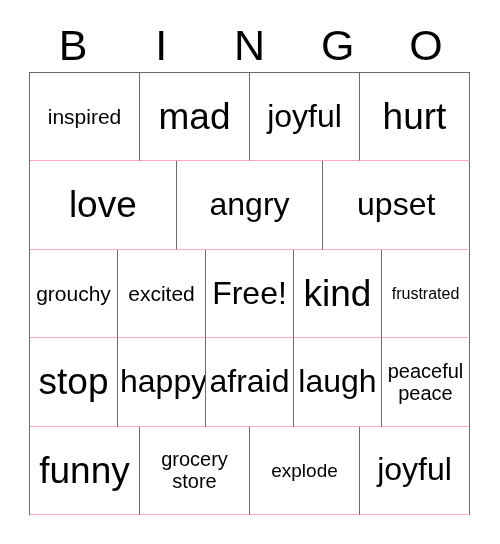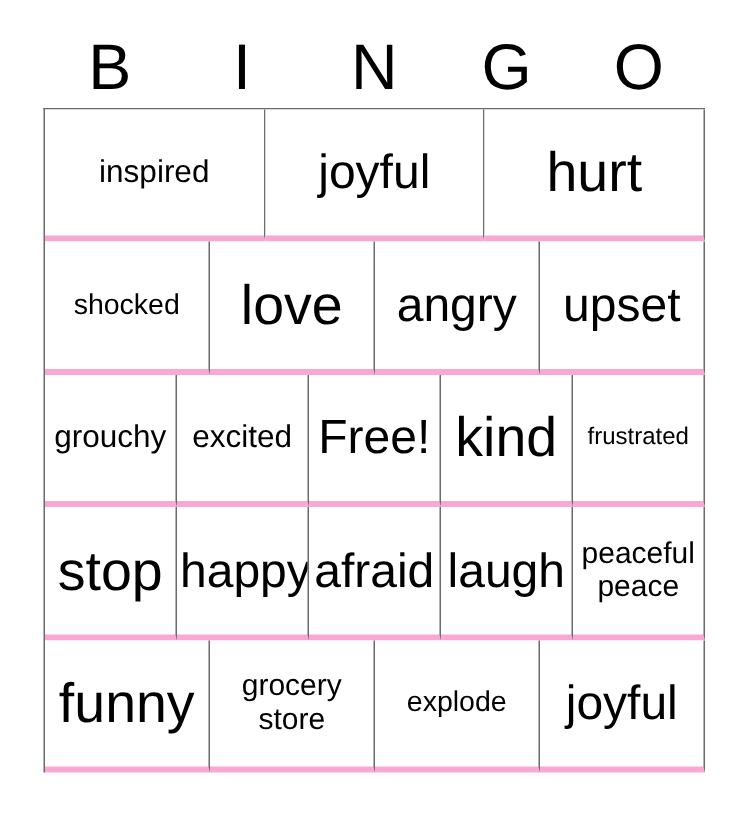--- a/index.html
+++ b/index.html
@@ -60,21 +60,21 @@
   .grid-row {
     flex: 1 1 0;
     display: flex;
     min-height: 0;
   }
   .cell {
     flex: 1 1 0;
     min-width: 0;
     box-sizing: border-box;
     border-right: 1px solid #6b6b6b;
-    border-bottom: 4px solid #f9a8d4;
+    border-bottom: 1px solid #f9a8d4;
     display: flex;
     align-items: center;
     justify-content: center;
     text-align: center;
     padding: 0 2px;
     background: #ffffff;
     overflow: hidden;
   }
   .cell-text {
     display: block;
@@ -107,31 +107,31 @@
     <div class="header-cell">O</div>
   </div>
 
   <div class="grid">
 
     <div class="grid-row">
       <div class="cell">
           <span class="cell-text fs-m">inspired</span>
         </div>
       <div class="cell">
+          <span class="cell-text fs-xxl">mad</span>
+        </div>
+      <div class="cell">
           <span class="cell-text fs-xl">joyful</span>
         </div>
       <div class="cell">
           <span class="cell-text fs-xxl">hurt</span>
         </div>
     </div>
 
     <div class="grid-row">
-      <div class="cell">
-          <span class="cell-text fs-sm">shocked</span>
-        </div>
       <div class="cell">
           <span class="cell-text fs-xxl">love</span>
         </div>
       <div class="cell">
           <span class="cell-text fs-xl">angry</span>
         </div>
       <div class="cell">
           <span class="cell-text fs-xl">upset</span>
         </div>
     </div>

